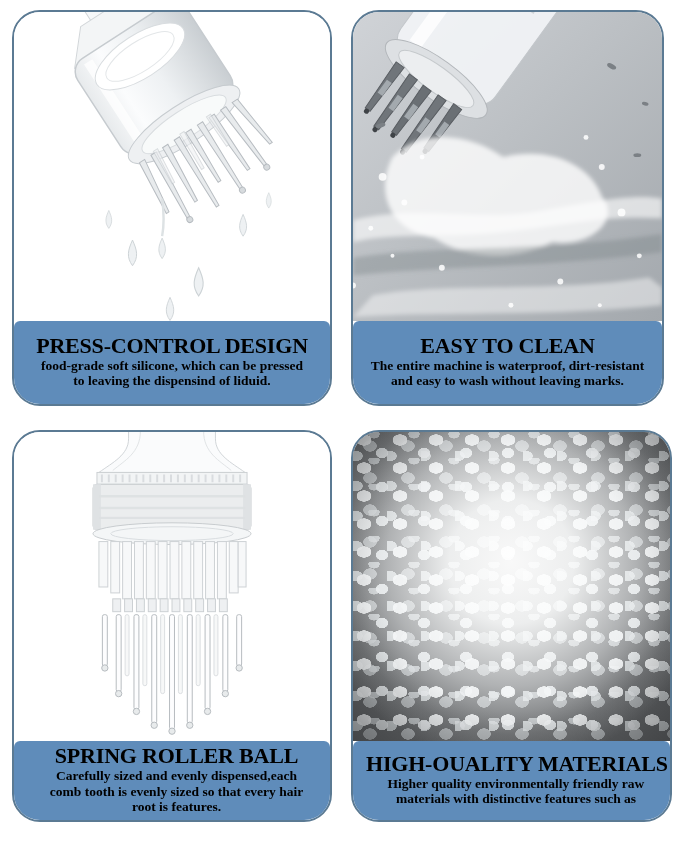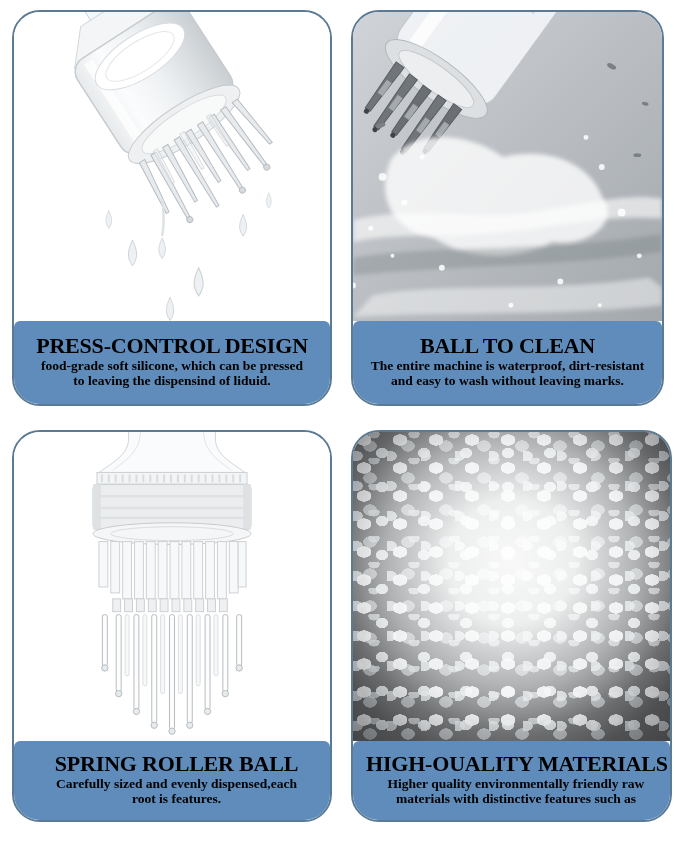--- a/index.html
+++ b/index.html
@@ -174,21 +174,21 @@
         </g>
         <g fill="#7b8085">
           <ellipse cx="262" cy="58" rx="5" ry="2.4" transform="rotate(28 262 58)"></ellipse>
           <ellipse cx="288" cy="148" rx="4" ry="2"></ellipse>
           <ellipse cx="28" cy="118" rx="5" ry="2.2" transform="rotate(-18 28 118)"></ellipse>
           <ellipse cx="296" cy="96" rx="3.4" ry="1.8" transform="rotate(14 296 96)"></ellipse>
         </g>
       </svg>
     </div>
     <div class="caption h77">
-      <h2 class="cap-title">BALL TO CLEAN</h2>
+      <h2 class="cap-title">EASY TO CLEAN</h2>
       <p class="cap-line">The entire machine is waterproof, dirt-resistant</p>
       <p class="cap-line">and easy to wash without leaving marks.</p>
     </div>
   </section>
 
   <section class="panel bl">
     <div class="photo">
       <svg viewBox="0 0 320 319" preserveAspectRatio="xMidYMid slice" aria-hidden="true">
         <rect x="136" y="2" width="48" height="6" fill="#dfe2e4"></rect>
         <path d="M116,0 H204 V10 C204,26 220,34 234,44 H86 C100,34 116,26 116,10 Z" fill="#fafbfc" stroke="#d0d4d7"></path>
@@ -257,20 +257,21 @@
           <circle cx="178" cy="300" r="3.2"></circle>
           <circle cx="196" cy="286" r="3.2"></circle>
           <circle cx="214" cy="268" r="3.2"></circle>
           <circle cx="228" cy="242" r="3.2"></circle>
         </g>
       </svg>
     </div>
     <div class="caption h73">
       <h2 class="cap-title">SPRING ROLLER BALL</h2>
       <p class="cap-line">Carefully sized and evenly dispensed,each</p>
+      <p class="cap-line">comb tooth is evenly sized so that every hair</p>
       <p class="cap-line">root is features.</p>
     </div>
   </section>
 
   <section class="panel br">
     <div class="photo photo-pellets"></div>
     <div class="caption h73">
       <h2 class="cap-title">HIGH-OUALITY MATERIALS</h2>
       <p class="cap-line">Higher quality environmentally friendly raw</p>
       <p class="cap-line">materials with distinctive features such as</p>

